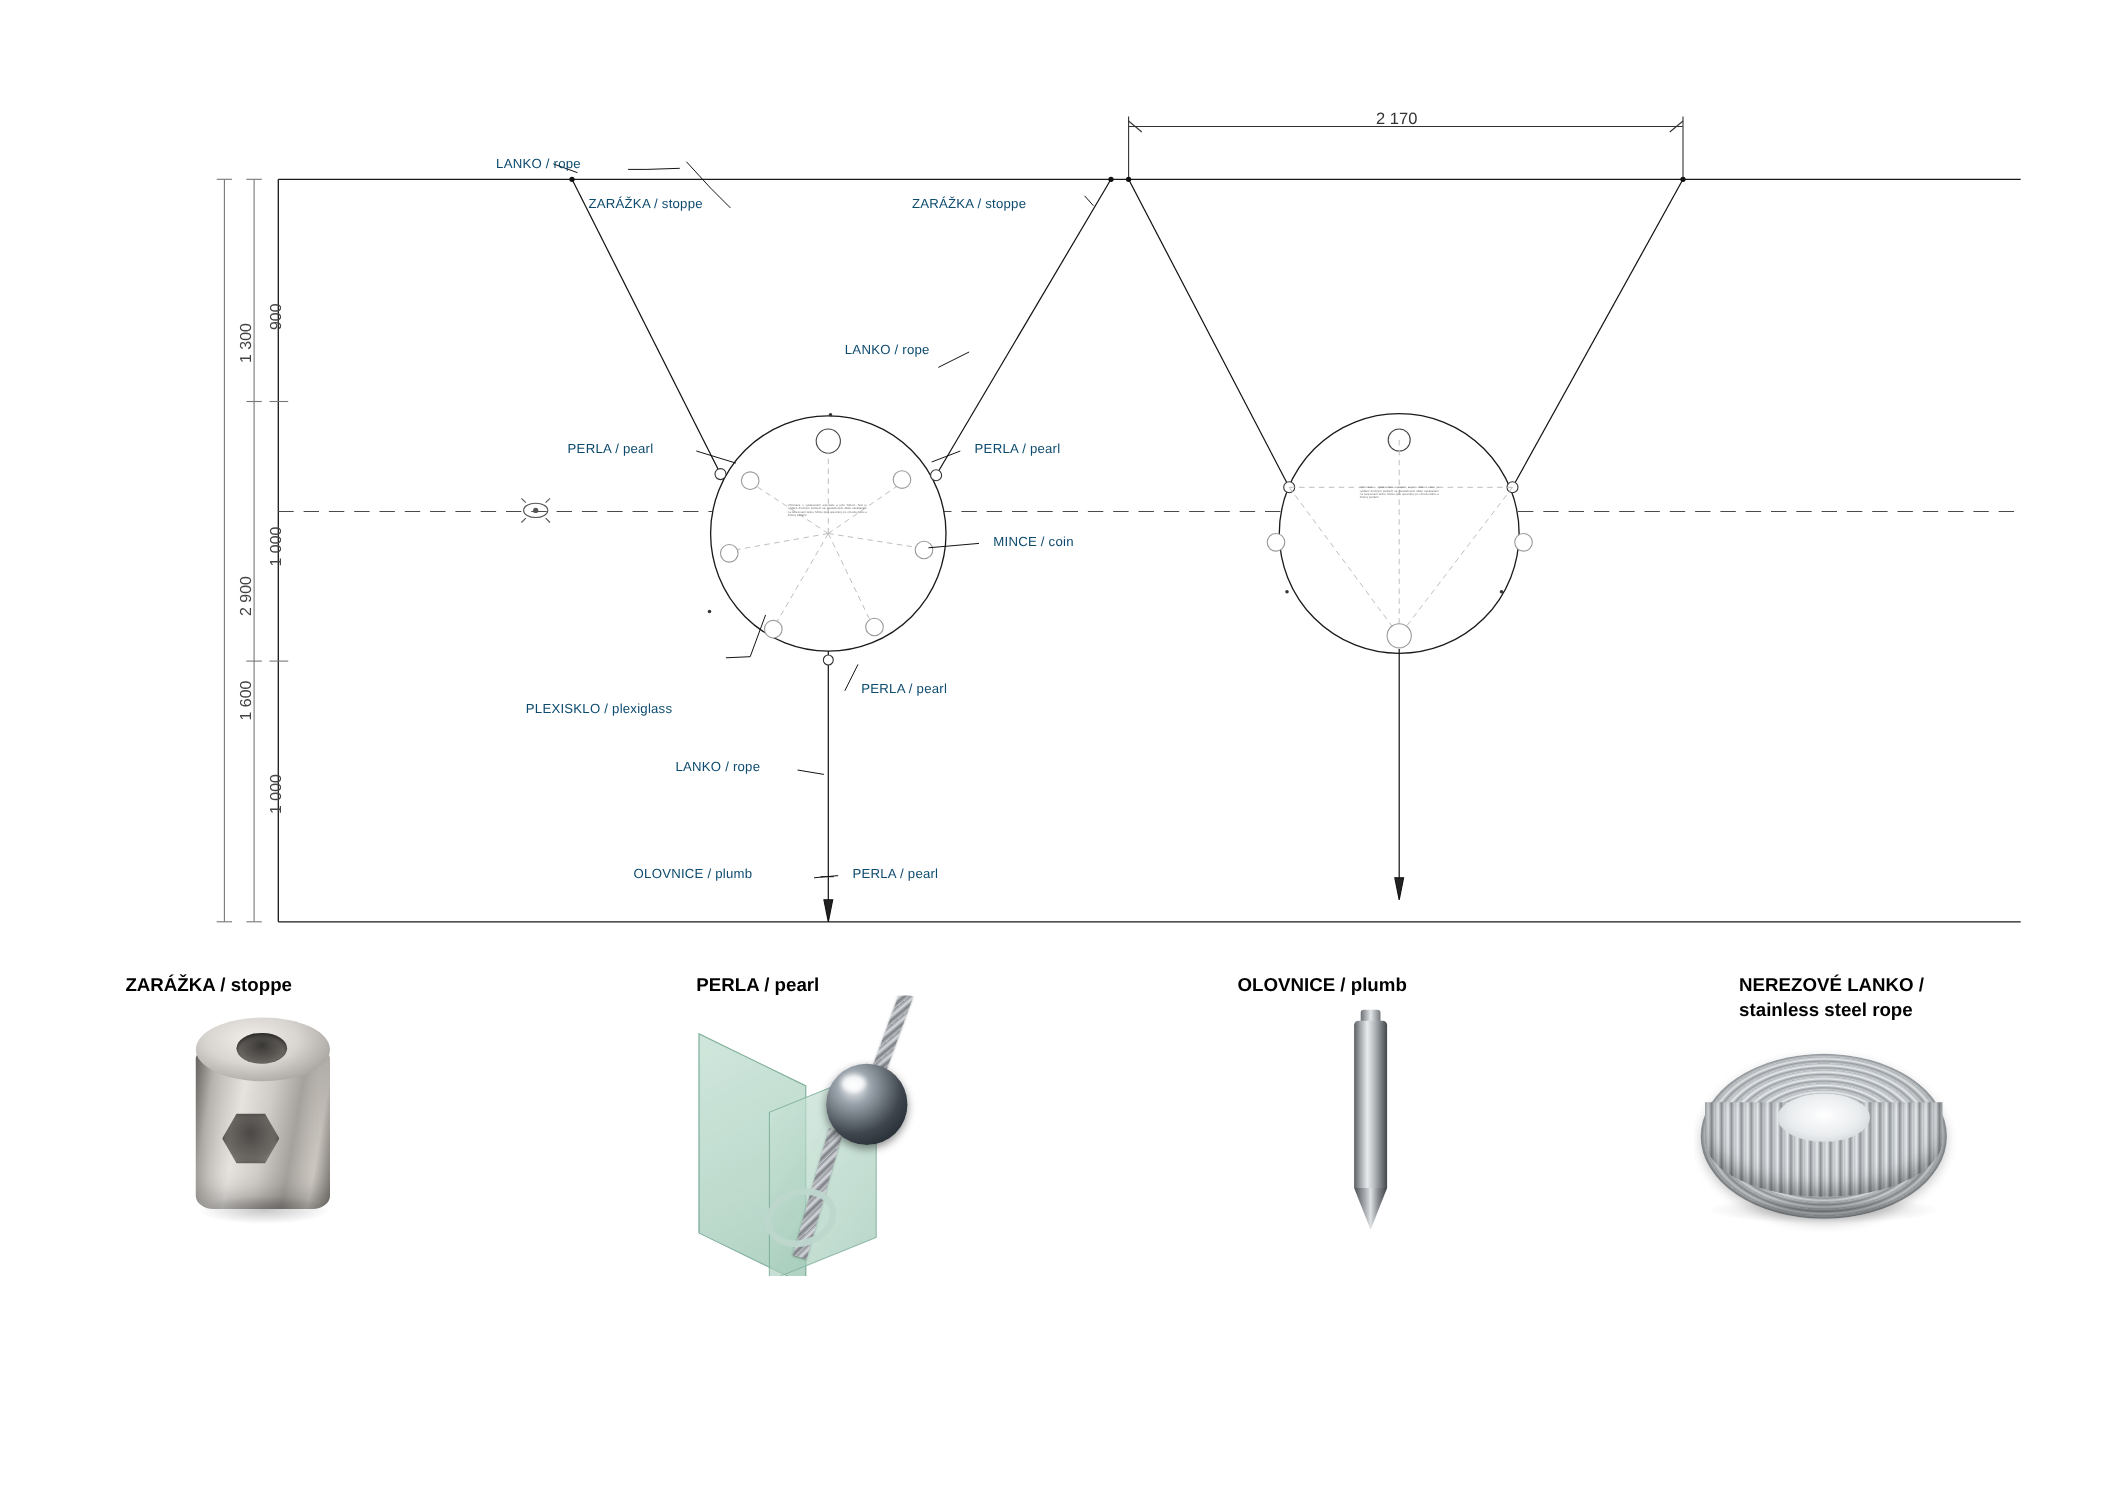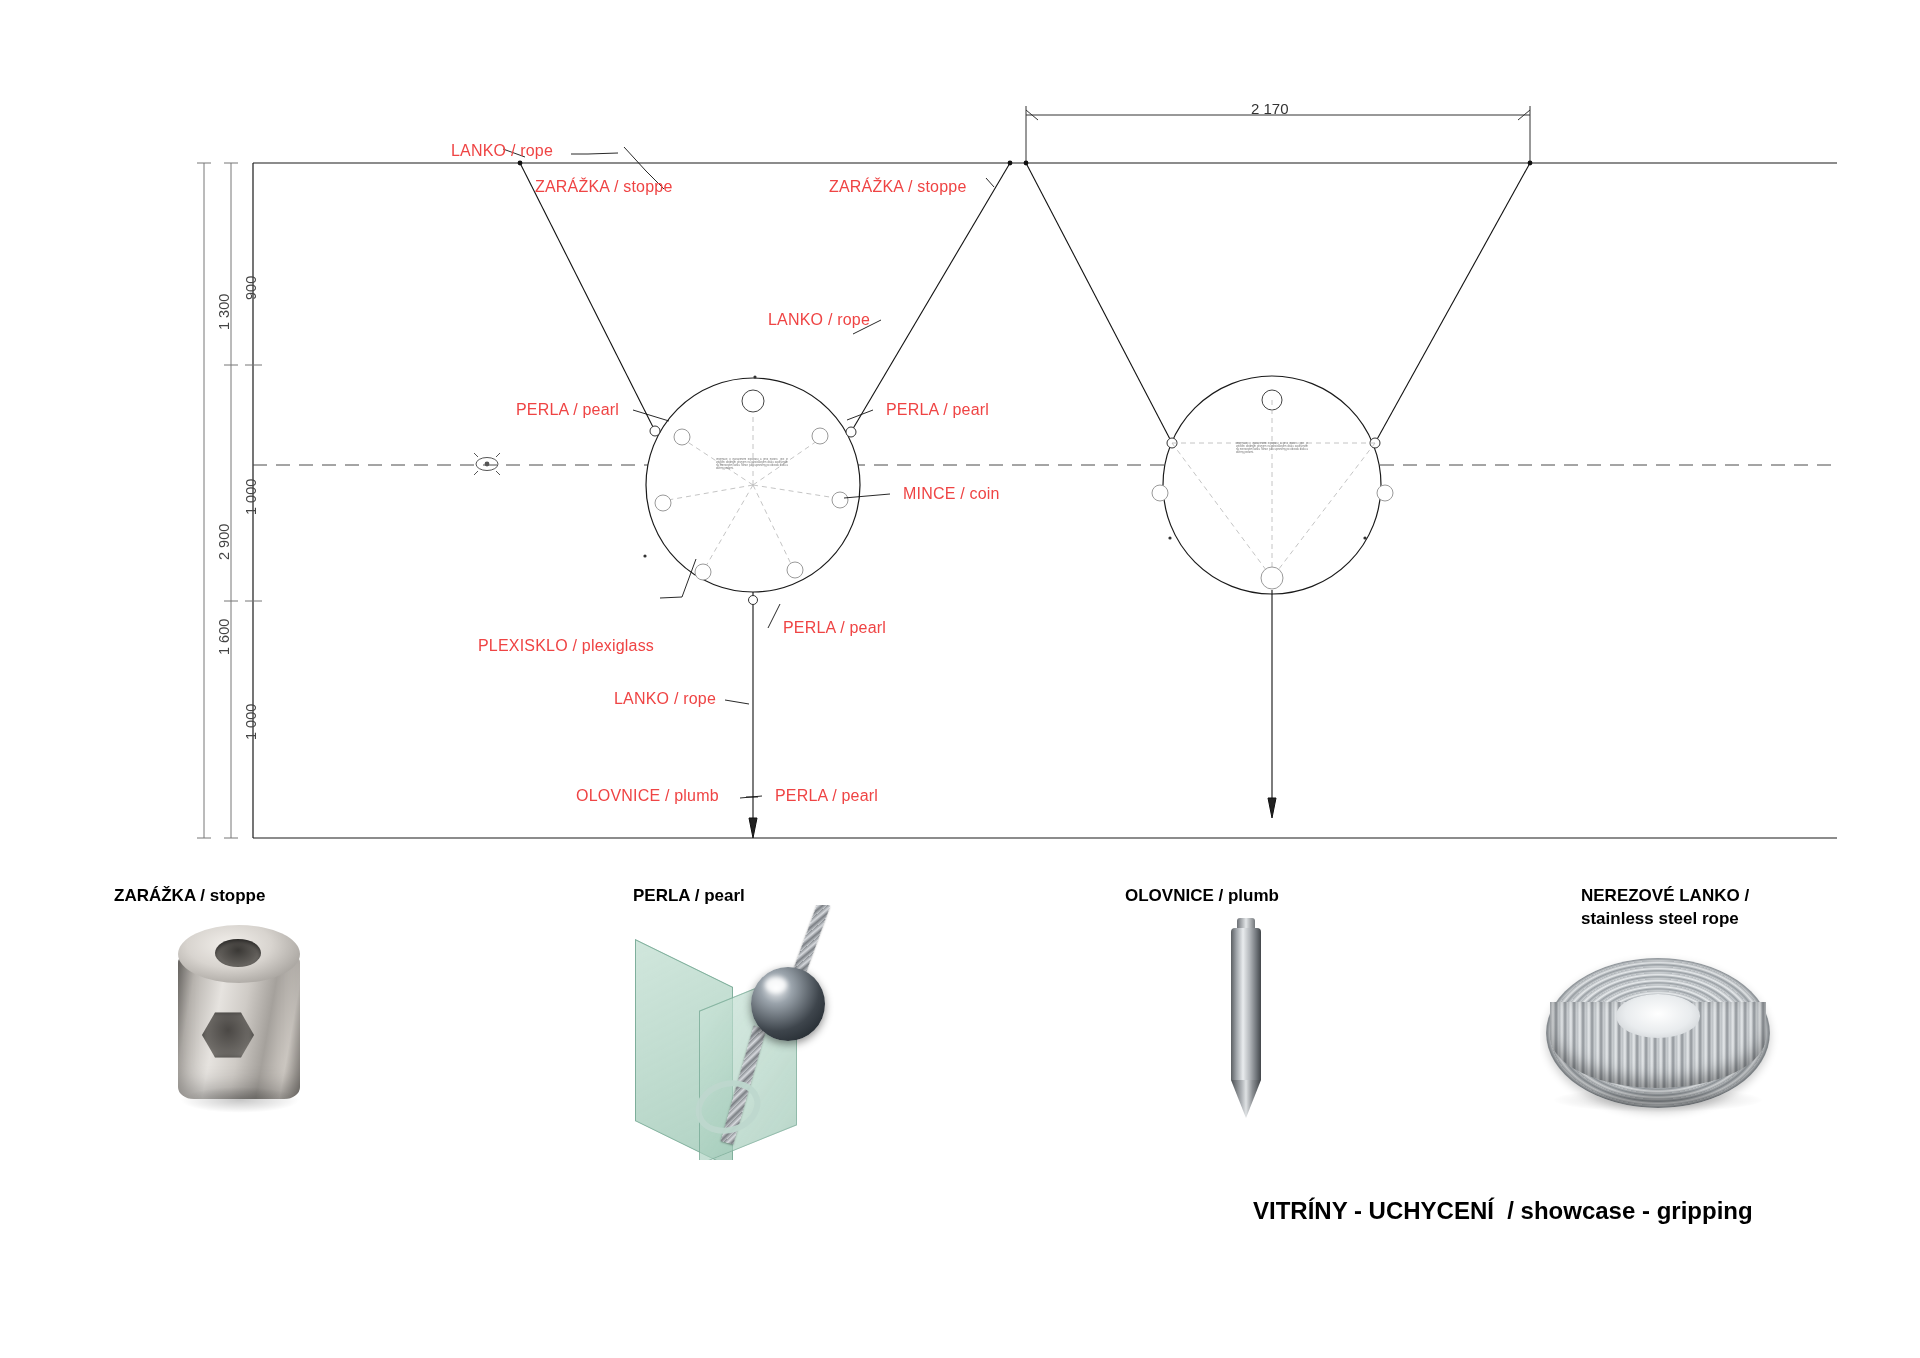--- a/index.html
+++ b/index.html
@@ -25,22 +25,22 @@
   svg.draw {
     position: absolute;
     left: 0;
     top: 0;
     width: 1920px;
     height: 1358px;
     overflow: visible;
   }
   .lbl {
     position: absolute;
-    font-size: 16px;
-    color: #ef4444;
+    font-size: 12px;
+    color: #0c4a6e;
     white-space: nowrap;
     letter-spacing: 0.2px;
   }
   .dim-txt {
     position: absolute;
     font-size: 15px;
     color: #333;
     white-space: nowrap;
   }
   .vdim {
@@ -381,15 +381,14 @@
 
   <div class="photo-title" style="left:1545px; top:885px;margin-left:36px;">NEREZOVÉ LANKO /
 stainless steel rope</div>
   <div class="photo coil-wrap" style="left:1540px; top:930px; width:240px; height:195px;">
     <div class="coil-outer"></div>
     <div class="coil-band"></div>
     <div class="coil-hole"></div>
     <div class="coil-shadow"></div>
   </div>
 
-  <div class="bottom-title" style="left:1253px; top:1197px;">VITRÍNY - UCHYCENÍ  / showcase - gripping</div>
 
 </div>
 
 </body></html>

